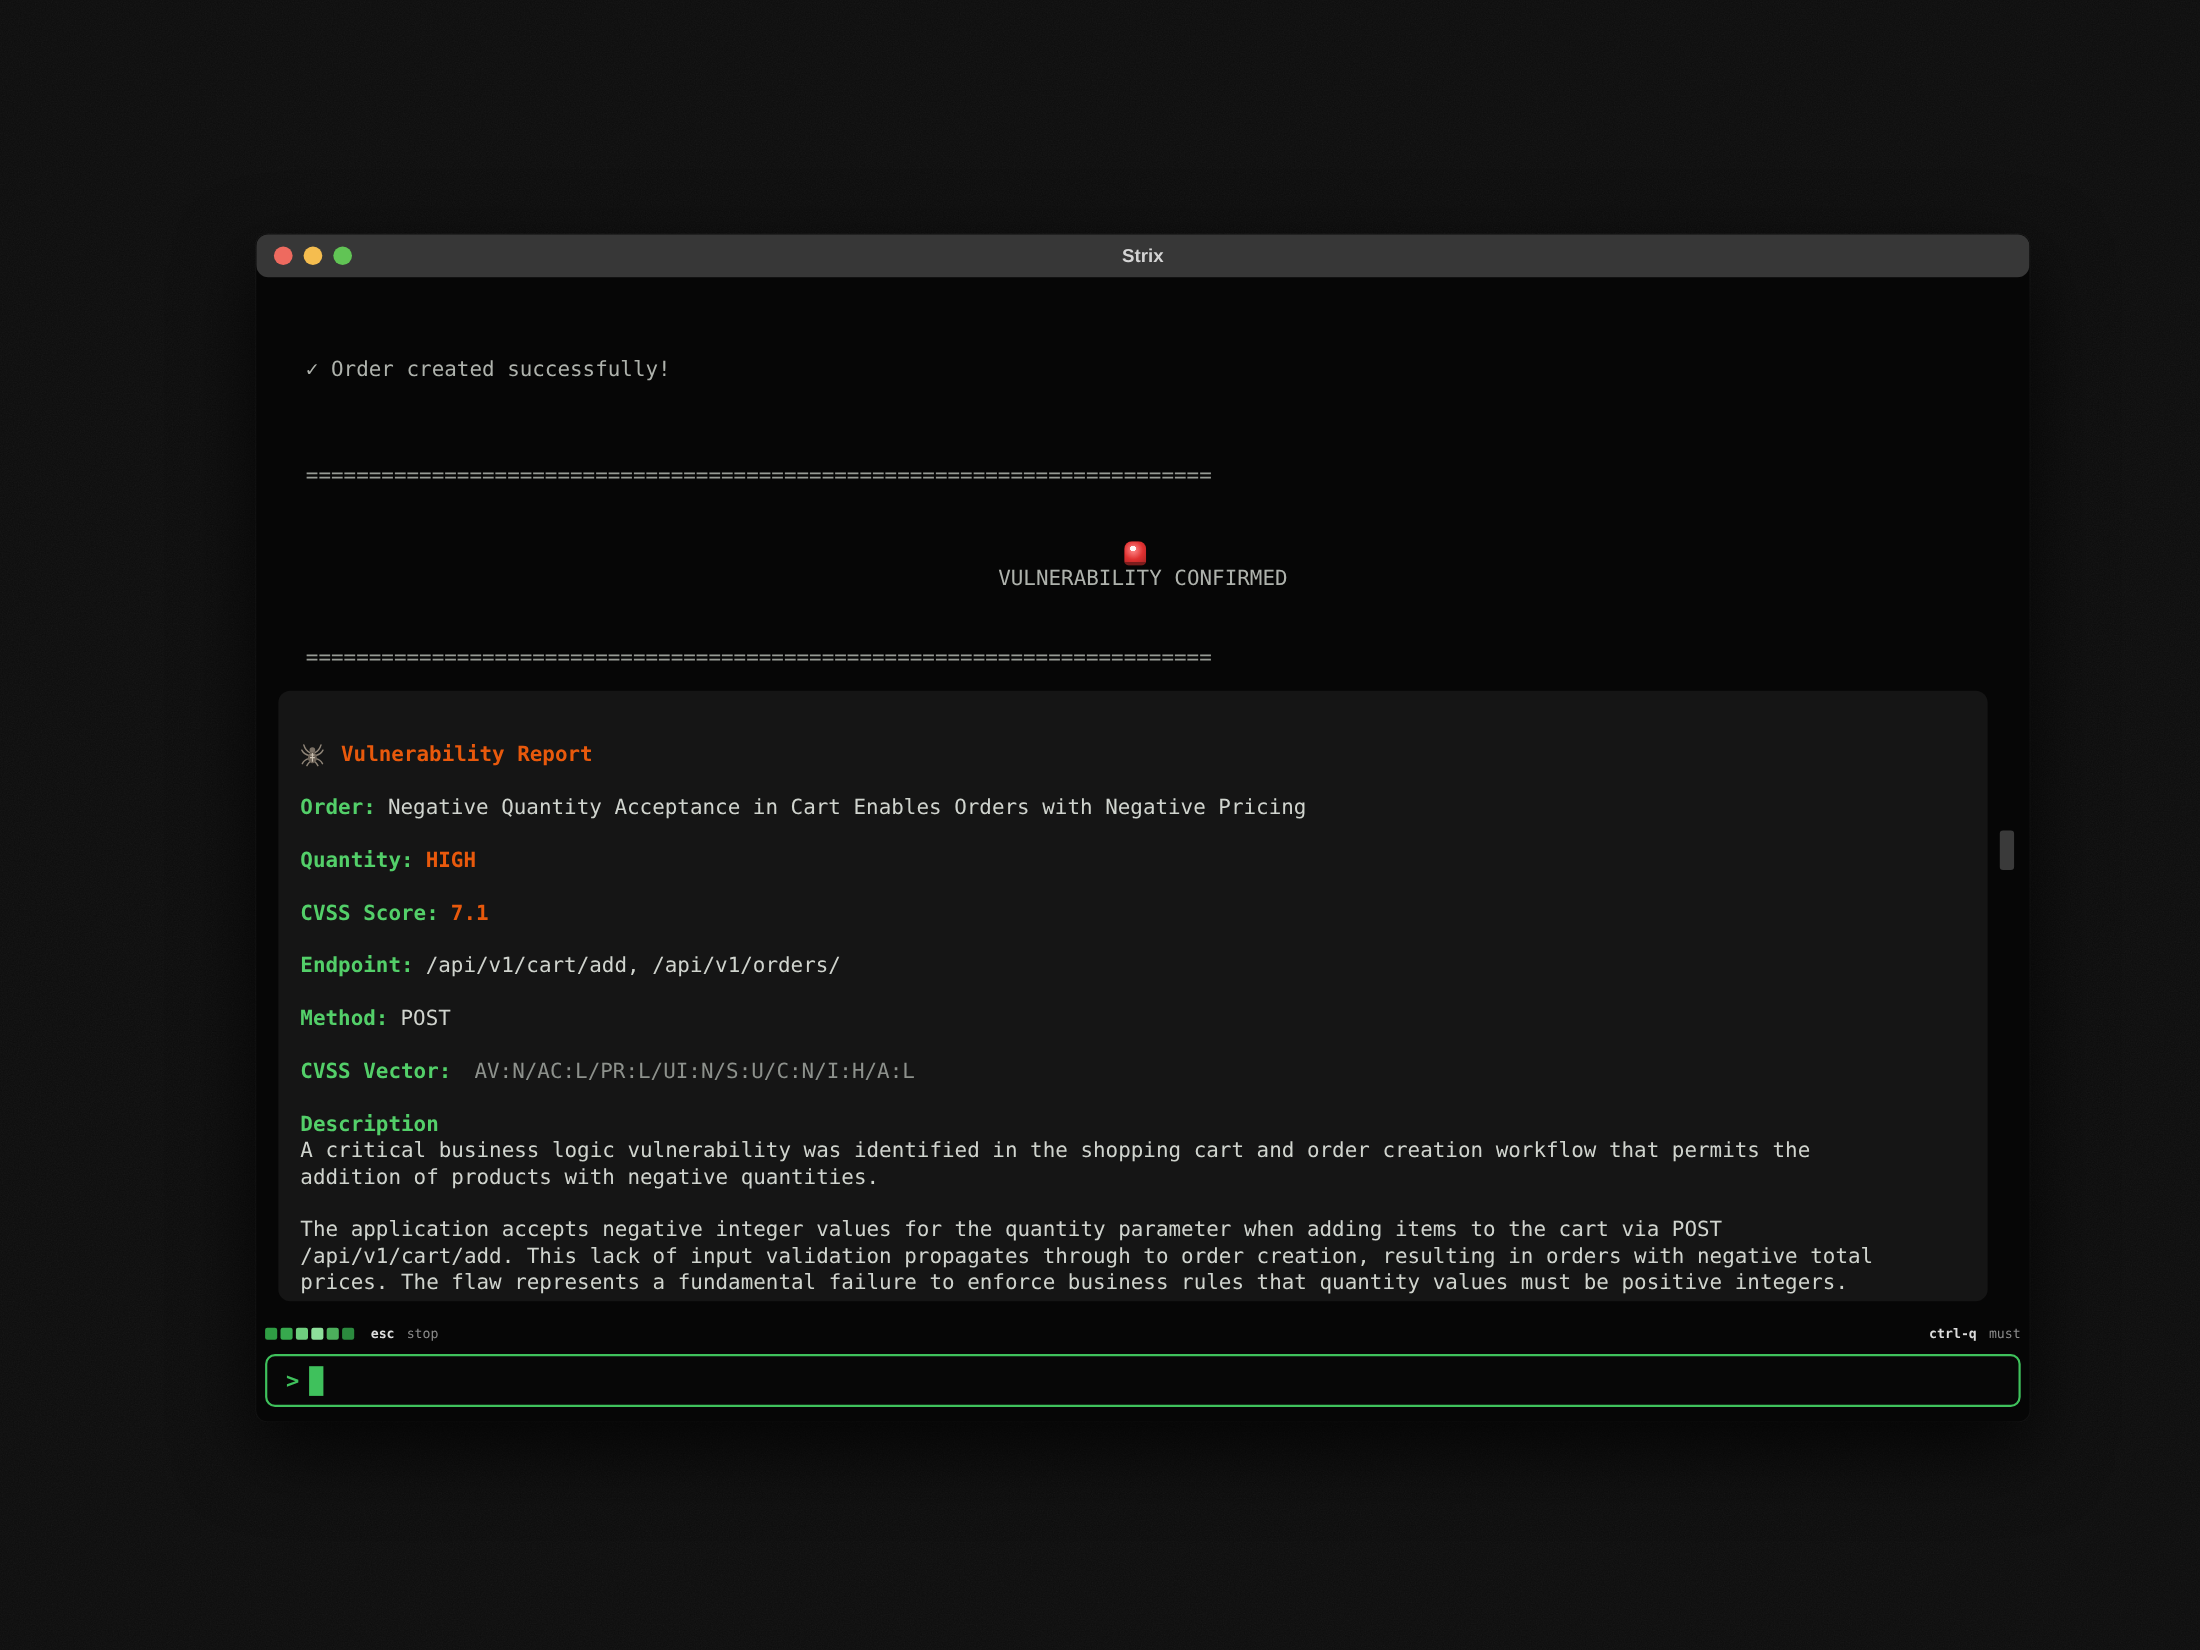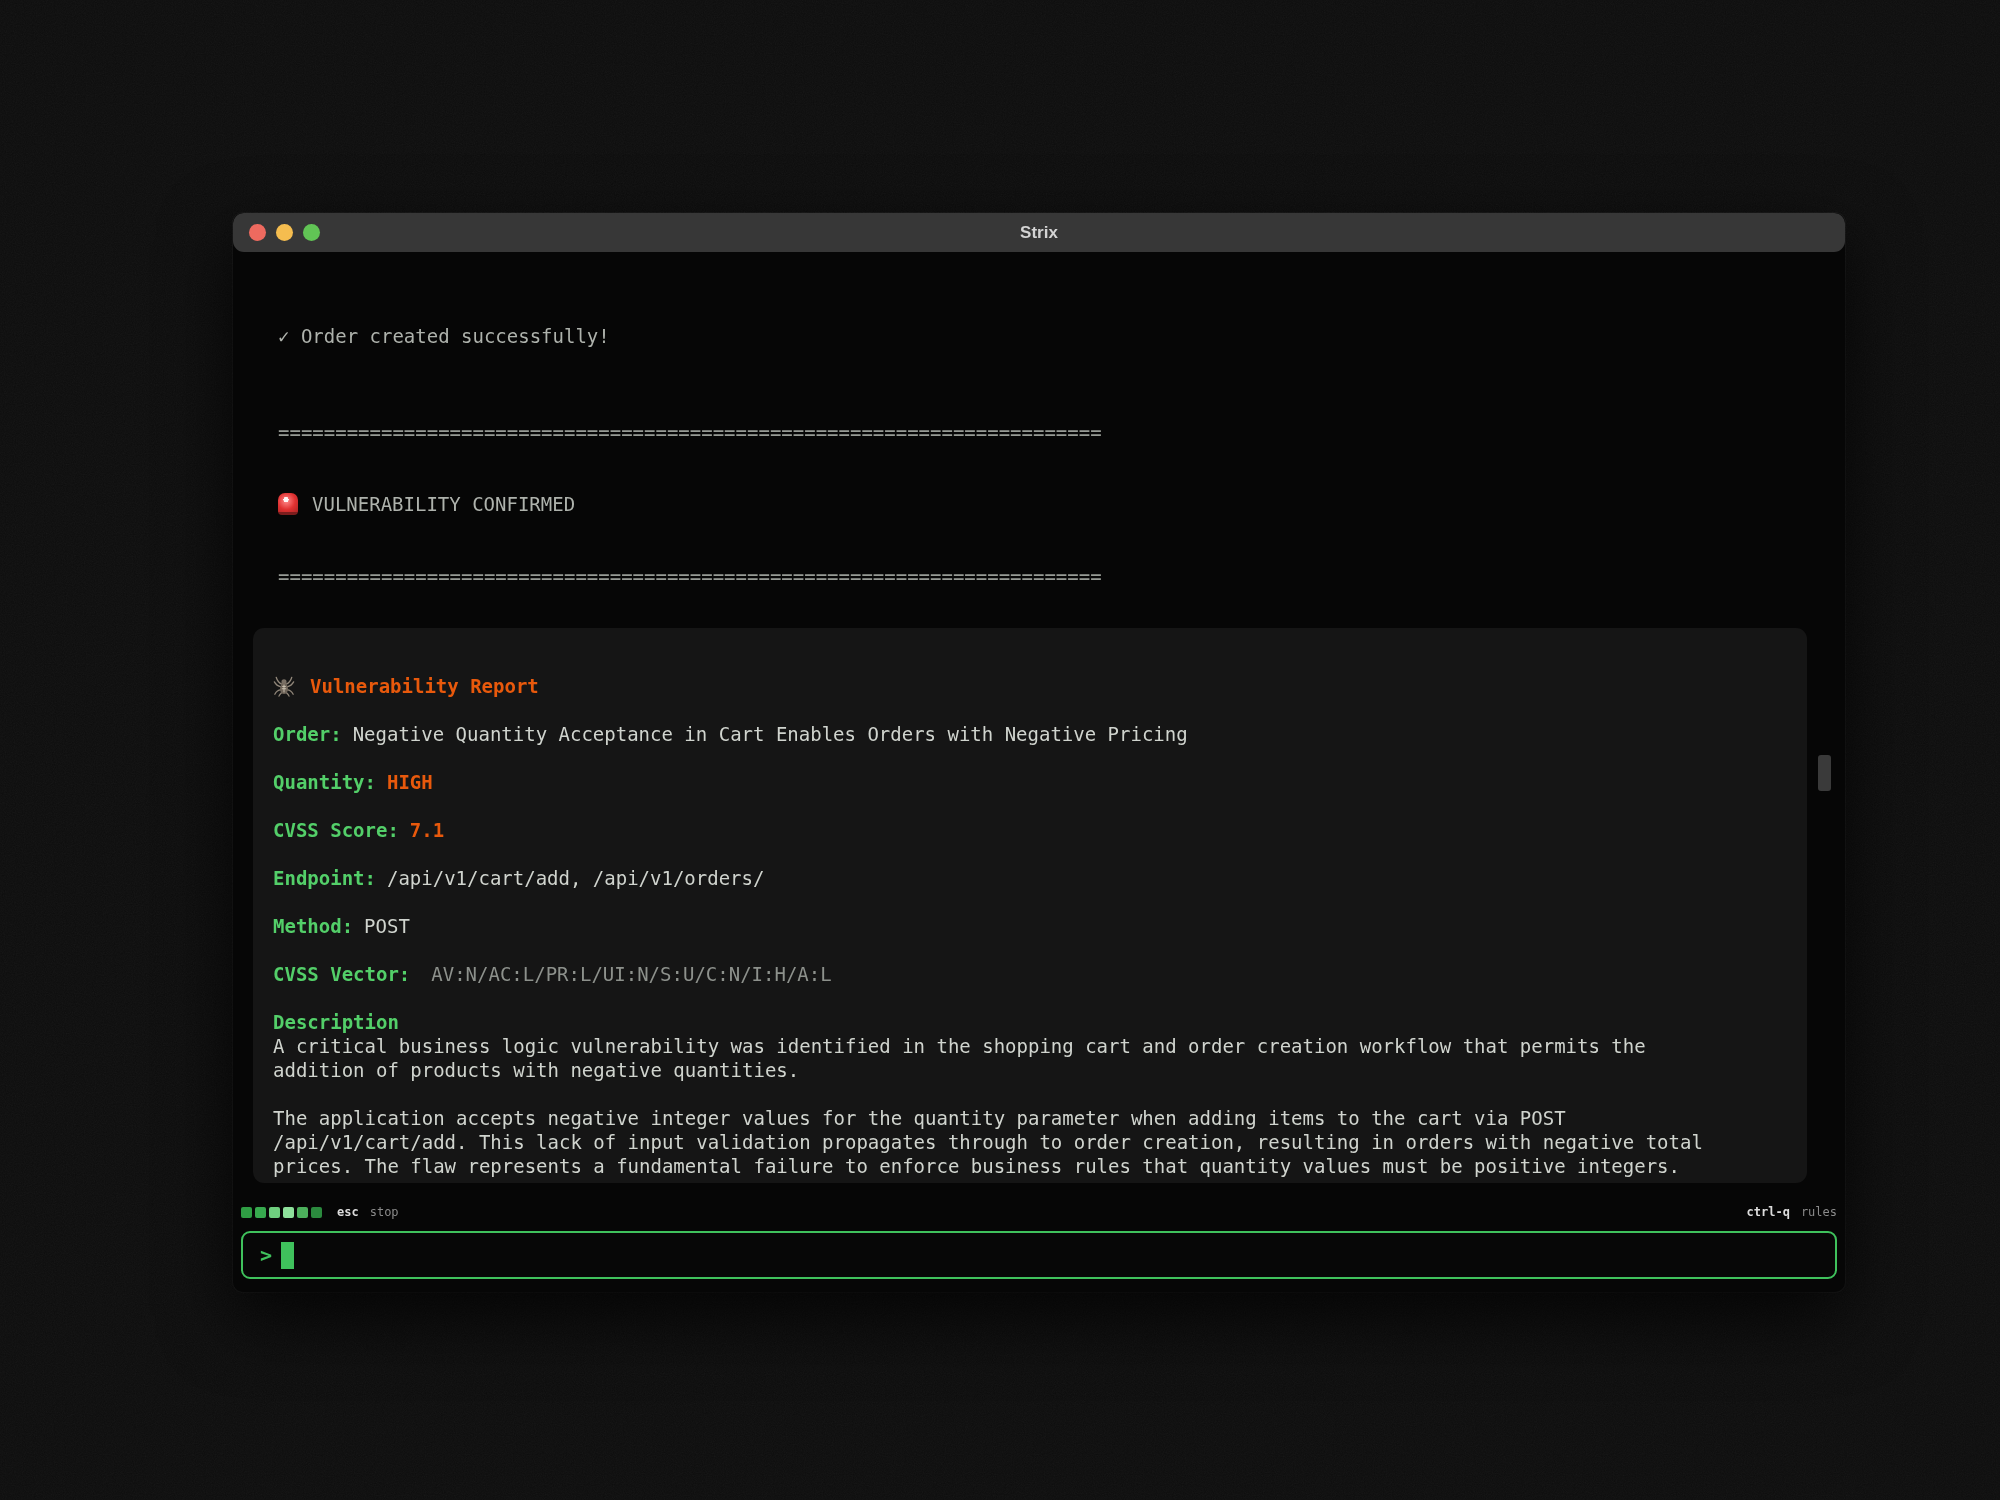--- a/index.html
+++ b/index.html
@@ -22,21 +22,21 @@
   .lights{position:absolute;left:16px;top:0;height:39px;display:flex;align-items:center;gap:10px;}
   .light{width:17px;height:17px;border-radius:50%;}
   .titletext{font-family:"Liberation Sans",sans-serif;font-weight:bold;font-size:17px;color:#d4d4d4;}
 
   
   .scrollout{position:absolute;left:45px;top:63px;right:45px;
     font-size:19px;line-height:24px;color:var(--terminal-text);white-space:pre;}
   .row{white-space:pre;}
   .sep{color:var(--separator);margin-top:24px;}
   .sep.tight{margin-top:0;}
-  .alertrow{display:flex;align-items:center;}
+  .alertrow{display:flex;align-items:center;flex-direction:column;}
   .siren{display:inline-block;width:20px;height:22px;margin-right:14px;border-radius:7px 7px 4px 4px;
     background:
       radial-gradient(circle at 40% 30%, rgba(255,255,255,.95) 0 13%, rgba(255,255,255,0) 14%),
       linear-gradient(to top, #7c1d1d 0 13%, rgba(0,0,0,0) 14%),
       radial-gradient(circle at 42% 36%, #ff8b8b 0%, #e03131 48%, #9c2222 100%);}
   .mt1{margin-top:24px;}
 
   
   .panel{position:absolute;left:20px;top:415px;width:1554px;height:555px;background:var(--panel-bg);
     border-radius:11px;overflow:hidden;padding:46px 0 0 20px;
@@ -151,21 +151,21 @@
         <span class="blk" style="background: rgb(111, 207, 127);"></span>
         <span class="blk" style="background: rgb(142, 224, 155);"></span>
         <span class="blk" style="background: rgb(76, 176, 92);"></span>
         <span class="blk" style="background: rgb(43, 138, 62);"></span>
       </span>
       <span class="key">esc</span>
       <span class="hint">stop</span>
     </div>
     <div class="sbright">
       <span class="key">ctrl-q</span>
-      <span class="hint">rules</span>
+      <span class="hint">must</span>
     </div>
   </div>
 
   <div class="inputbox">
     <span class="prompt">&gt;</span>
     <span class="cursor"></span>
   </div>
 
 </div>
 

